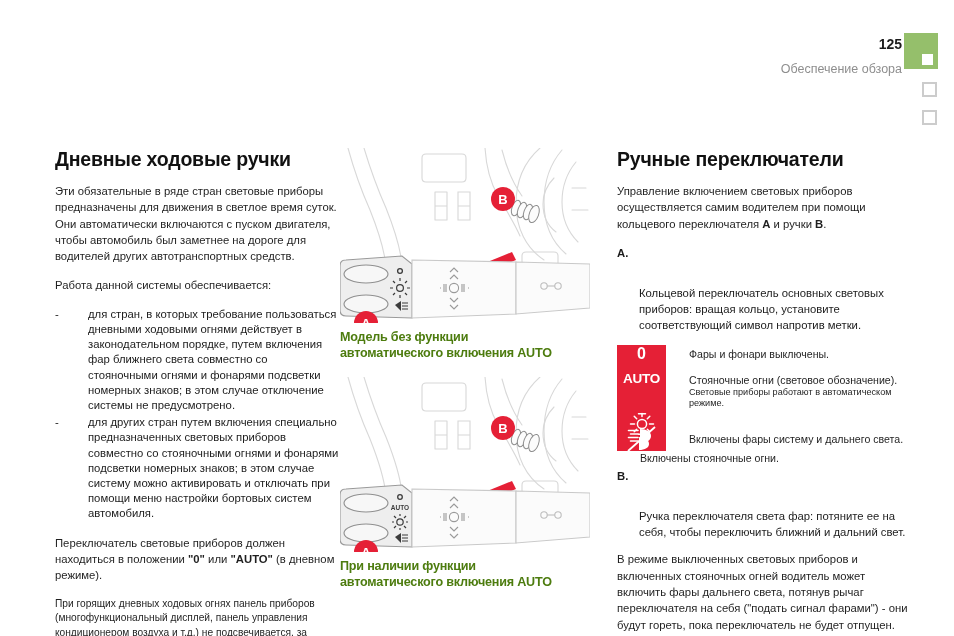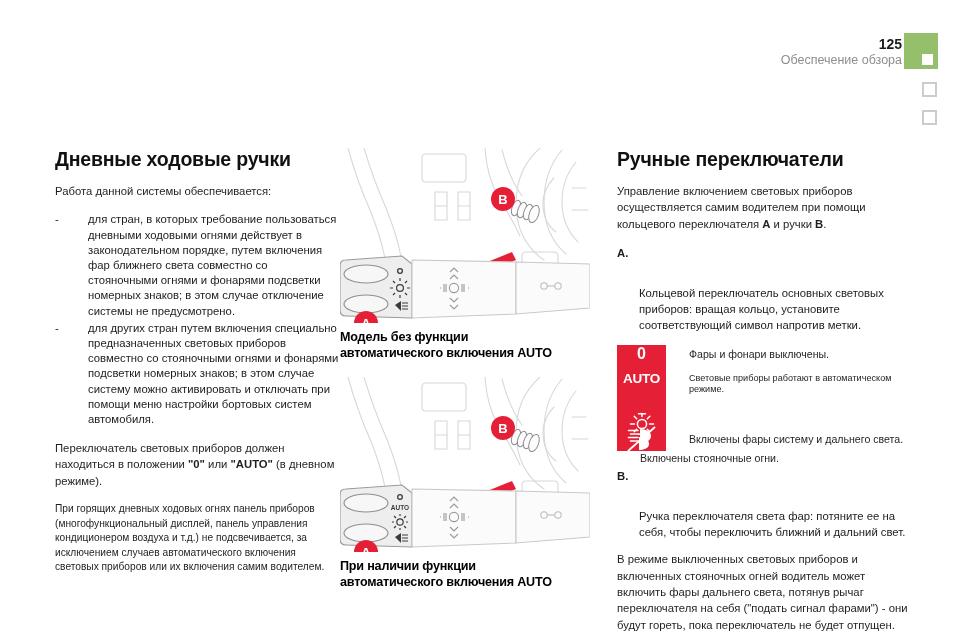--- a/index.html
+++ b/index.html
@@ -7,21 +7,21 @@
     width:954px;height:636px;background:#ffffff;
     font-family:"Liberation Sans","DejaVu Sans",sans-serif;
     color:#1c1c1c;overflow:hidden;position:relative;
   }
   .page{position:relative;width:954px;height:634px;}
 
   
   .header{position:absolute;top:0;left:0;width:954px;height:110px;}
   .hdr-text{position:absolute;right:52px;top:36px;text-align:right;}
   .pageno{font-size:14px;font-weight:bold;color:#1c1c1c;line-height:16px;}
-  .hdr-sub{font-size:12.5px;color:#8e8e8e;line-height:16px;margin-top:0;white-space:nowrap;}
+  .hdr-sub{font-size:12.5px;color:#8e8e8e;line-height:16px;margin-top:9px;white-space:nowrap;}
   .tabcol{position:absolute;left:904px;top:33px;width:40px;}
   .tab-green{width:34px;height:36px;background:#95bf6b;position:relative;}
   .tab-green .inner{position:absolute;right:5px;bottom:4px;width:11px;height:11px;background:#ffffff;}
   .tab-box{width:11px;height:11px;border:2px solid #cccccc;background:#ffffff;margin-left:18px;margin-top:13px;}
 
   
   .col{position:absolute;top:148px;}
   .col-left{left:55px;width:285px;}
   .col-mid{left:340px;width:265px;}
   .col-right{left:617px;width:292px;}
@@ -46,21 +46,21 @@
 
   
   .letlist{margin:0 0 11px 0;}
   .letrow{display:flex;margin-bottom:4px;}
   .letrow .let{width:22px;flex:0 0 22px;font-size:11.3px;font-weight:bold;line-height:16.3px;}
   .letrow .lettxt{font-size:11.3px;line-height:16.3px;margin-top:40px;}
 
   
   .figure{position:relative;width:250px;height:175px;overflow:hidden;}
   .figure svg{display:block;}
-  .cap{font-size:12.6px;font-weight:bold;line-height:15.5px;margin:7px 0 0 0;color:#000000;letter-spacing:-0.2px;}
+  .cap{font-size:12.6px;font-weight:bold;line-height:15.5px;margin:7px 0 0 0;color:#4d7c0f;letter-spacing:-0.2px;}
 
   
   .symtable{position:relative;margin:0 0 12px 0;}
   .redband{position:absolute;left:0;top:0;width:49px;background:#e52036;}
   .symrow{display:flex;align-items:flex-start;position:relative;}
   .symicon{width:49px;flex:0 0 49px;display:flex;align-items:center;justify-content:center;}
   .symtxt{padding-left:23px;font-size:10.6px;line-height:14px;color:#1f1f1f;padding-top:2px;}
   .symtxt .ln2{font-size:9.1px;line-height:11.5px;display:block;}
   .sym-o{font-size:16px;font-weight:bold;color:#ffffff;font-family:"Liberation Sans",sans-serif;}
   .sym-auto{font-size:13.5px;font-weight:bold;color:#ffffff;letter-spacing:-0.3px;}
@@ -79,34 +79,35 @@
       <div class="tab-green">
         <div class="inner"></div>
       </div>
       <div class="tab-box"></div>
       <div class="tab-box"></div>
     </div>
   </div>
 
   <div class="col col-left">
     <h2 class="sect">Дневные ходовые ручки</h2>
+    <p class="body">Эти обязательные в ряде стран световые приборы предназначены для движения в светлое время суток. Они автоматически включаются с пуском двигателя, чтобы автомобиль был заметнее на дороге для водителей других автотранспортных средств.</p>
     <p class="body">Работа данной системы обеспечивается:</p>
 
     <ul class="dashlist">
       <li>
         <span class="dash">-</span>
         <span>для стран, в которых требование пользоваться дневными ходовыми огнями действует в законодательном порядке, путем включения фар ближнего света совместно со стояночными огнями и фонарями подсветки номерных знаков; в этом случае отключение системы не предусмотрено.</span>
       </li>
       <li>
         <span class="dash">-</span>
         <span>для других стран путем включения специально предназначенных световых приборов совместно со стояночными огнями и фонарями подсветки номерных знаков; в этом случае систему можно активировать и отключать при помощи меню настройки бортовых систем автомобиля.</span>
       </li>
     </ul>
 
-    <p class="body"><span>Переключатель световых приборов должен находиться в положении </span><b>"0"</b><span> или </span><b>"AUTO"</b><span> (в дневном режиме).</span></p>
+    <p class="body"><span>Переключатель световые приборов должен находиться в положении </span><b>"0"</b><span> или </span><b>"AUTO"</b><span> (в дневном режиме).</span></p>
 
     <div class="small">
       <p class="body">При горящих дневных ходовых огнях панель приборов (многофункциональный дисплей, панель управления кондиционером воздуха и т.д.) не подсвечивается, за исключением случаев автоматического включения световых приборов или их включения самим водителем.</p>
     </div>
   </div>
 
   <div class="col col-mid">
 
     <div class="figure">
       <svg width="250" height="175" viewBox="0 0 250 175" xmlns="http://www.w3.org/2000/svg">
@@ -291,20 +292,21 @@
         <div class="symtxt">
           <span>Фары и фонари выключены.</span>
         </div>
       </div>
 
       <div class="symrow" style="height:29px;">
         <div class="symicon">
           <span class="sym-auto">AUTO</span>
         </div>
         <div class="symtxt">
+          <span>Стояночные огни (световое обозначение).</span>
           <span class="ln2">Световые приборы работают в автоматическом режиме.</span>
         </div>
       </div>
 
       <div class="symrow" style="height:26px;flex-direction:column;">
         <div class="symicon">
           <svg width="26" height="24" viewBox="0 0 26 24" xmlns="http://www.w3.org/2000/svg">
             <g stroke="#ffffff" stroke-width="1.5" fill="none" stroke-linecap="round">
               <circle cx="13" cy="12" r="4.6"></circle>
               <path d="M13,4.5 L13,1.5 M13,22.5 L13,19.5 M5.5,12 L1.5,12 M24.5,12 L20.5,12"></path>

